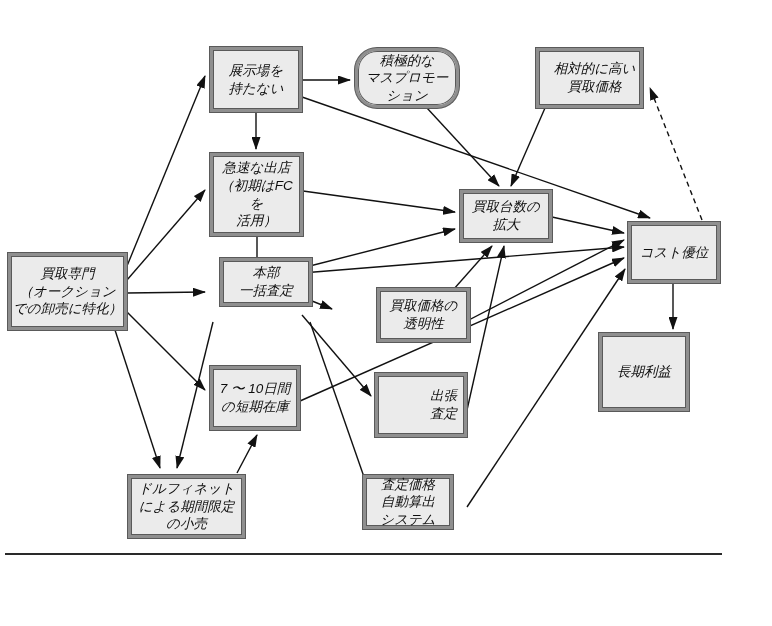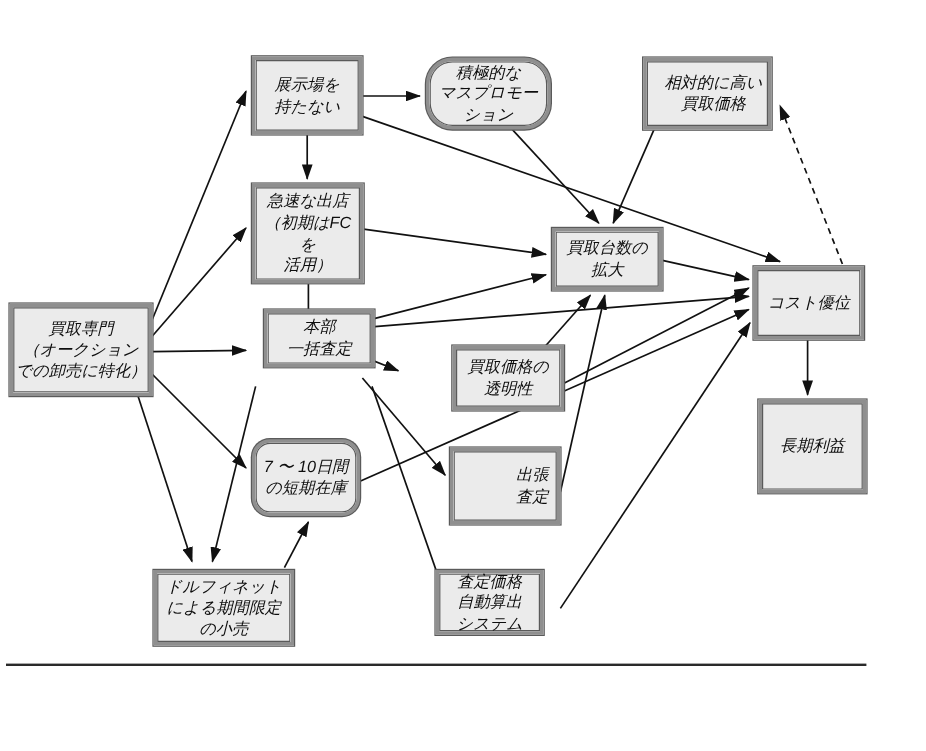--- a/index.html
+++ b/index.html
@@ -83,22 +83,22 @@
       <div class="node" style="left: 8px; top: 253px; width: 119px; height: 77px;">買取専門
 （オークション
 での卸売に特化）</div>
       <div class="node" style="left: 220px; top: 258px; width: 92px; height: 48px;">本部
 一括査定</div>
       <div class="node" style="left: 460px; top: 190px; width: 92px; height: 52px; text-align: center;">買取台数の
 拡大</div>
       <div class="node" style="left: 628px; top: 222px; width: 92px; height: 61px; text-align: right;">コスト優位</div>
       <div class="node" style="left: 337px; top: 288px; width: 93px; height: 54px; margin-left: 40px;">買取価格の
 透明性</div>
-      <div class="node" style="left: 632px; top: 333px; width: 90px; height: 78px;">長期利益</div>
-      <div class="node" style="left: 210px; top: 366px; width: 90px; height: 64px; border-radius: 15px;">7 〜 10日間
+      <div class="node" style="left: 599px; top: 333px; width: 90px; height: 78px;">長期利益</div>
+      <div class="node" style="left: 210px; top: 366px; width: 90px; height: 64px;">7 〜 10日間
 の短期在庫</div>
       <div class="node" style="left: 375px; top: 373px; width: 92px; height: 64px; padding-left: 47px;">出張査定</div>
       <div class="node" style="left: 128px; top: 475px; width: 117px; height: 63px;">ドルフィネット
 による期間限定
 の小売</div>
       <div class="node" style="left: 363px; top: 475px; width: 90px; height: 54px;">査定価格
 自動算出
 システム</div>
     </div>
 

